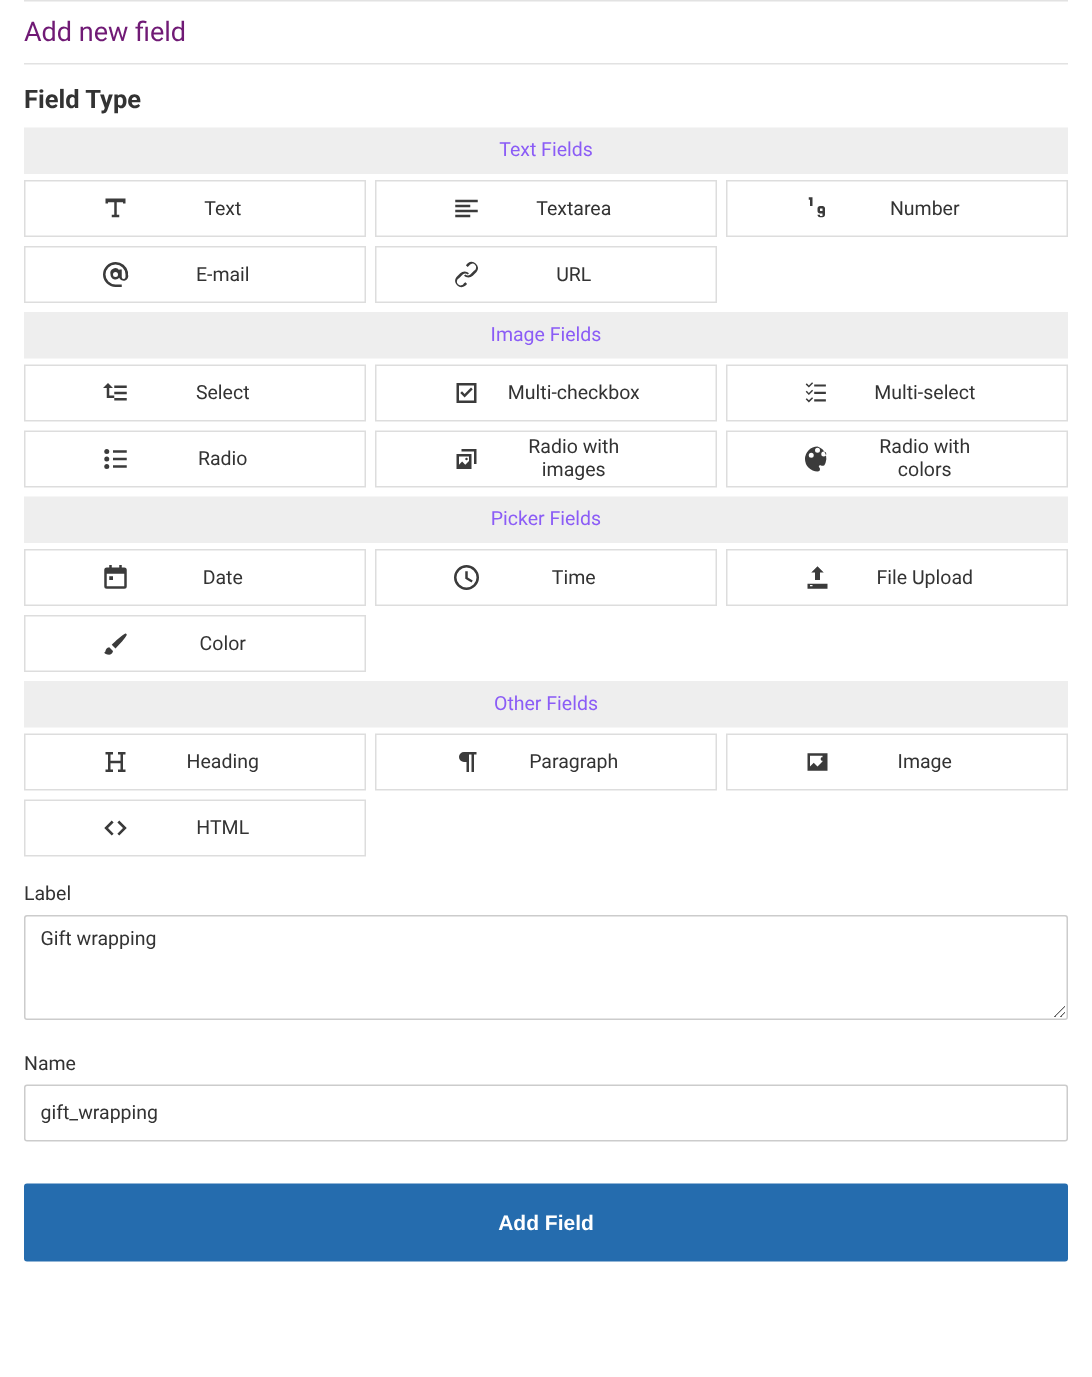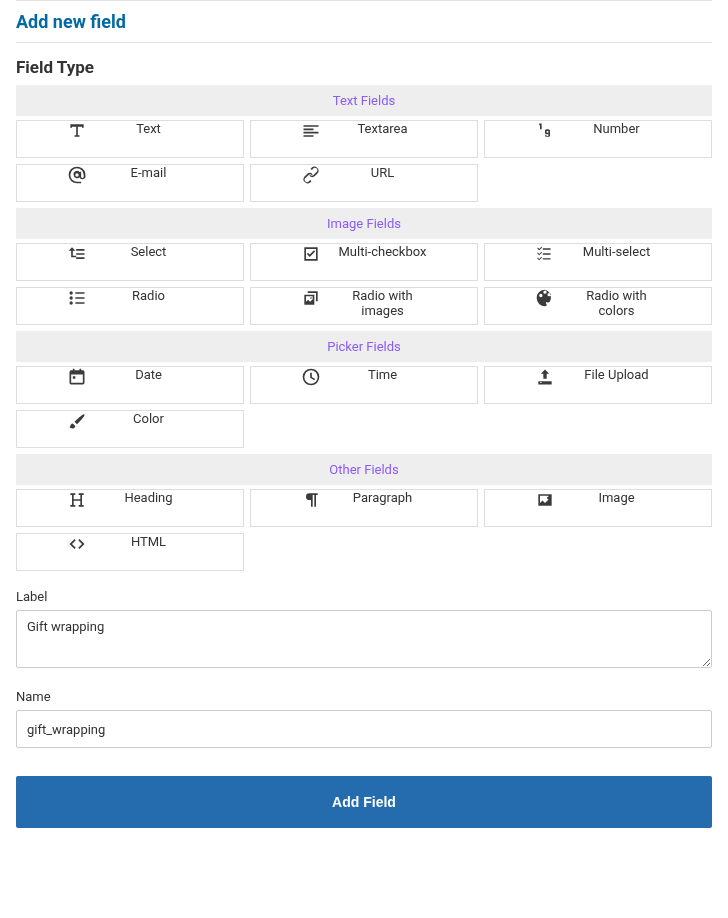--- a/index.html
+++ b/index.html
@@ -10,21 +10,21 @@
       font-size: 13px;
       width: 728px;
     }
     .main { padding: 0 16px 20px; }
     .page-header {
       border-top: 1px solid #e2e2e2;
       border-bottom: 1px solid #e2e2e2;
       padding: 10px 0;
       margin-bottom: 14px;
     }
-    .page-header h2 { font-size: 18px; font-weight: 700; color: #0369a1; }
+    .page-header h2 { font-size: 18px; font-weight: 400; color: #701a75; }
     .section-label {
       font-weight: 700;
       font-size: 17px;
       margin-bottom: 8px;
       color: #333;
     }
     .group {
       margin-bottom: 6px;
     }
     .group-header {
@@ -36,21 +36,21 @@
       margin-bottom: 4px;
     }
     .tile-grid {
       display: grid;
       grid-template-columns: repeat(3, 1fr);
       gap: 6px;
       margin-bottom: 6px;
     }
     .tile {
       display: flex;
-      align-items: flex-start;
+      align-items: center;
       height: 38px;
       border: 1px solid #ddd;
       background: #fff;
       cursor: pointer;
       user-select: none;
       padding-left: 37px;
     }
     .tile.selected {
       border-color: #2271b1;
     }
@@ -79,21 +79,21 @@
     textarea.input, input.input {
       width: 100%;
       border: 1px solid #ccc;
       border-radius: 2px;
       padding: 8px 10px;
       font-size: 13px;
       font-family: inherit;
       color: #333;
       background: #fff;
     }
-    textarea.input { height: 58px; resize: both; }
+    textarea.input { height: 70px; resize: both; }
     input.input { height: 38px; }
     .submit-btn {
       display: block;
       width: 100%;
       background: #256cae;
       color: #fff;
       border: none;
       height: 52px;
       margin-top: 28px;
       font-size: 14px;

